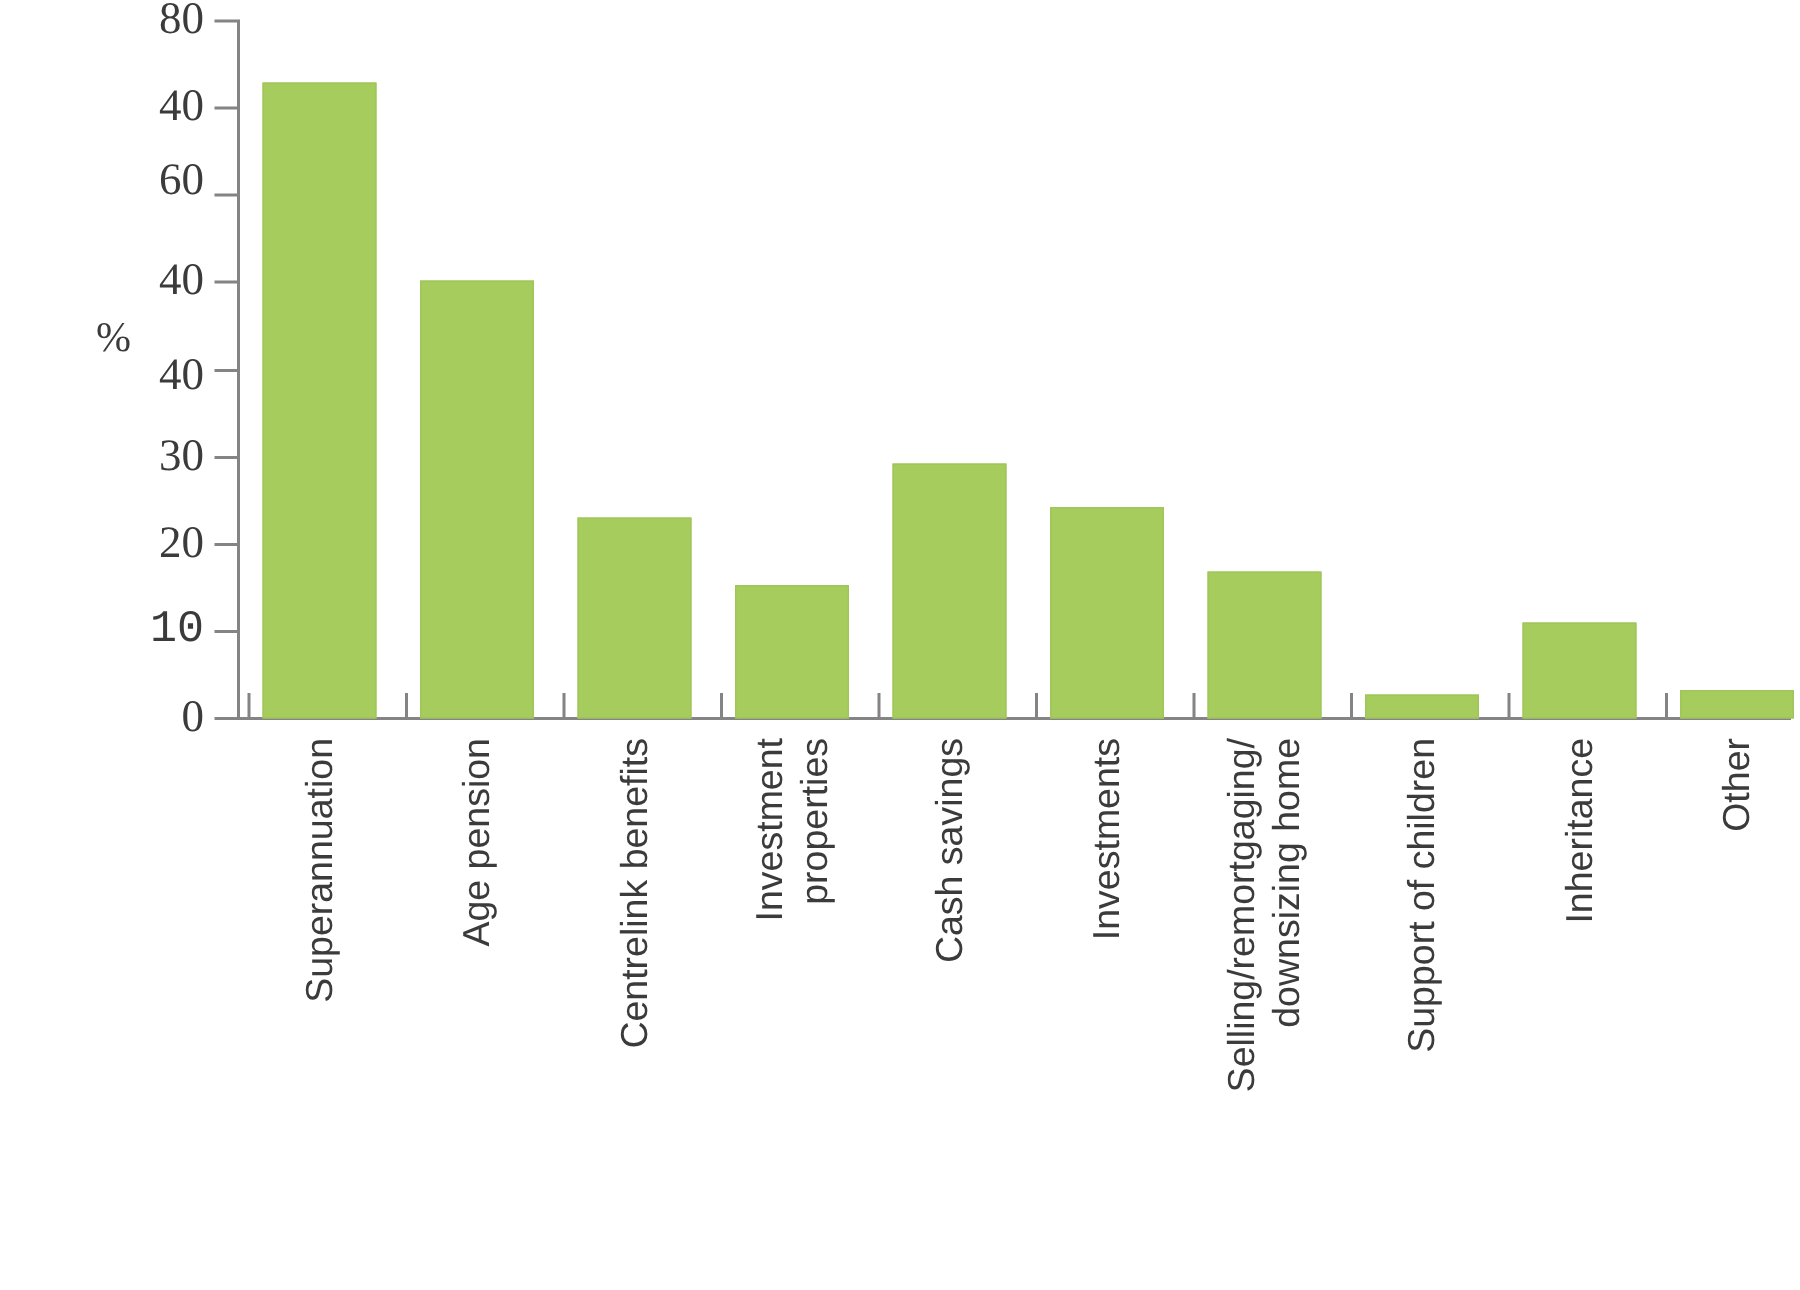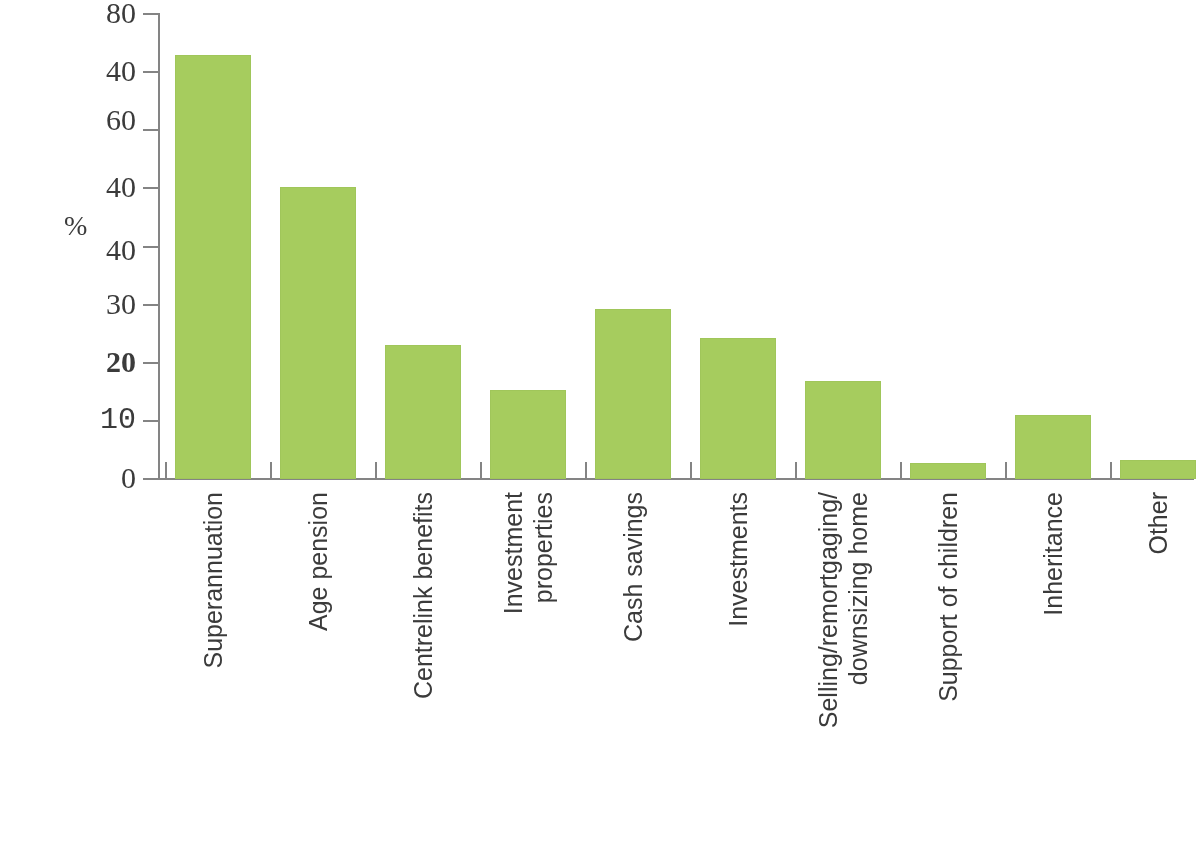--- a/index.html
+++ b/index.html
@@ -117,21 +117,21 @@
   <div class="x-axis-line"></div>
 
   <div class="axis-unit-label">%</div>
 
   <div id="y-ticks">
       <div class="y-tick" style="top: 478px;"></div>
       <div class="y-tick-label" style="top: 463px;">0</div>
       <div class="y-tick" style="top: 419.875px;"></div>
       <div class="y-tick-label" style="top: 404.875px; font-family: Liberation Mono, monospace;">10</div>
       <div class="y-tick" style="top: 361.75px;"></div>
-      <div class="y-tick-label" style="top: 346.75px; font-weight: bold;">20</div>
+      <div class="y-tick-label" style="top: 346.75px;">20</div>
       <div class="y-tick" style="top: 303.625px;"></div>
       <div class="y-tick-label" style="top: 288.625px;">30</div>
       <div class="y-tick" style="top: 245.5px;"></div>
       <div class="y-tick-label" style="top: 235px;">40</div>
       <div class="y-tick" style="top: 187.375px;"></div>
       <div class="y-tick-label" style="top: 172.375px;">40</div>
       <div class="y-tick" style="top: 129.25px;"></div>
       <div class="y-tick-label" style="top: 105px;">60</div>
       <div class="y-tick" style="top: 71.125px;"></div>
       <div class="y-tick-label" style="top: 56.125px;">40</div>

